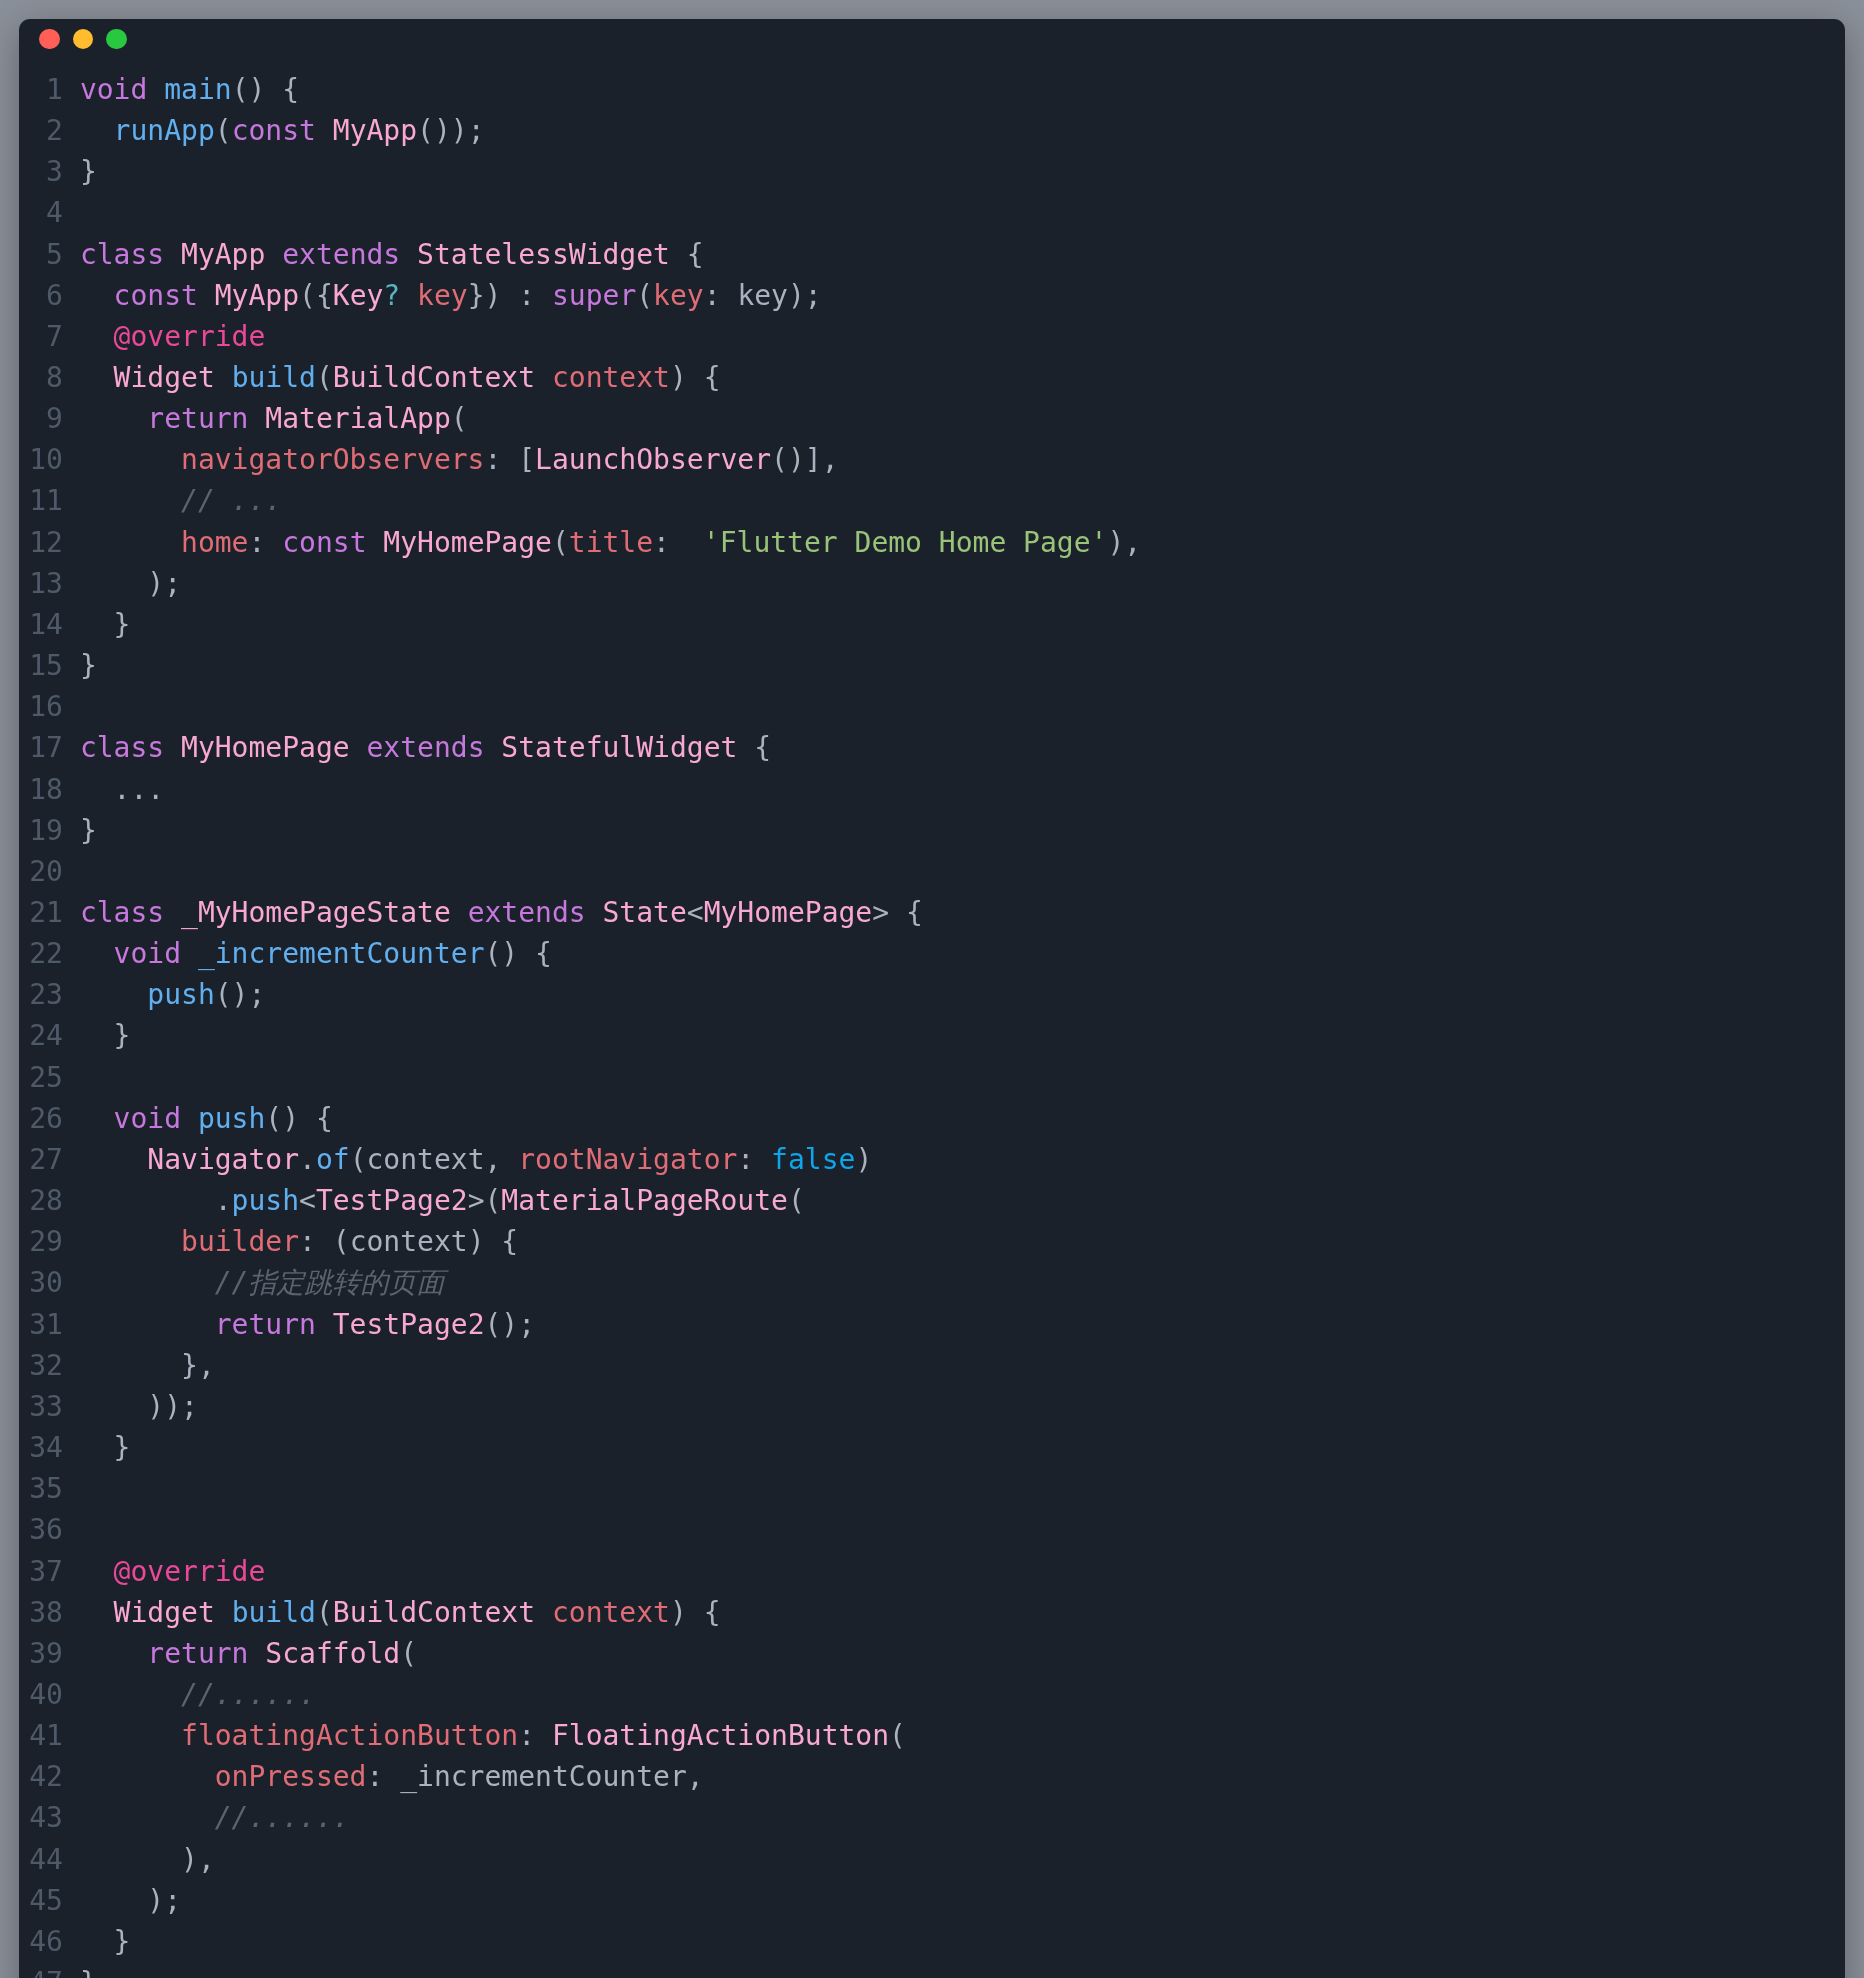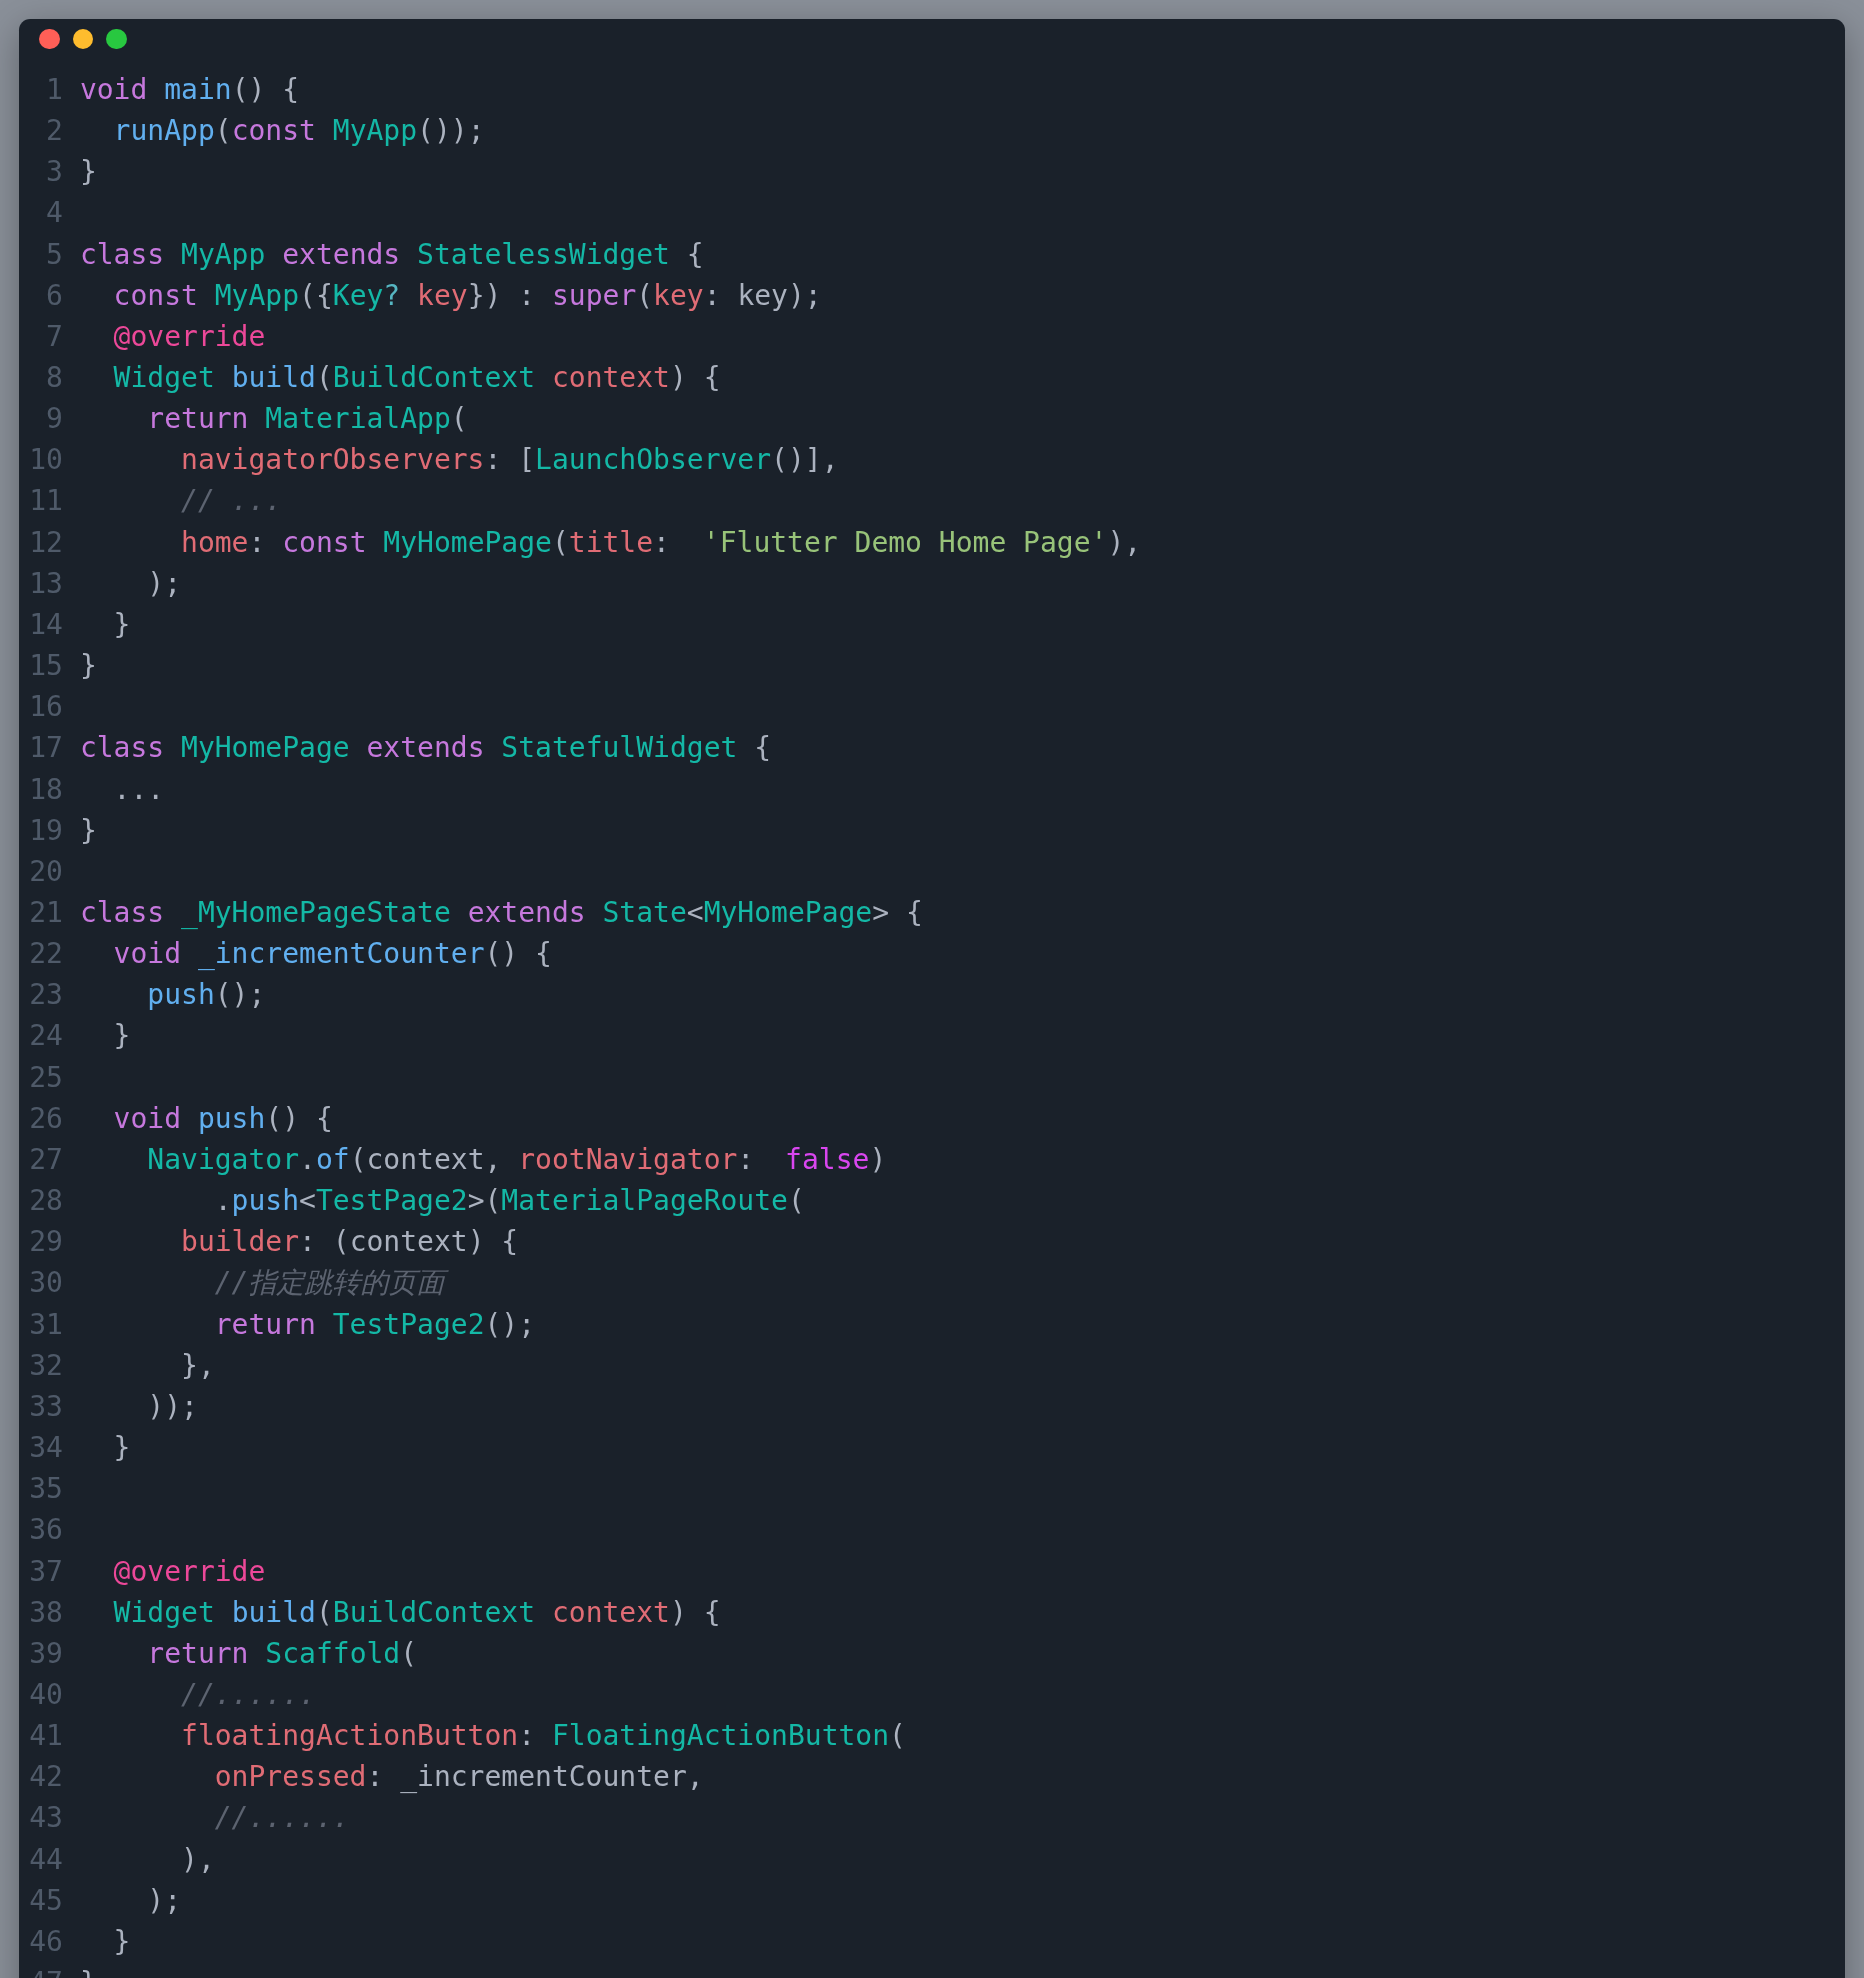--- a/index.html
+++ b/index.html
@@ -42,27 +42,27 @@
   .lineno {
     width: 52px;
     text-align: right;
     padding-right: 17px;
     color: #4f5a69;
     user-select: none;
     flex-shrink: 0;
   }
   .code { color: #abb2bf; flex: 1; }
   .c-keyword { color: #c678dd; margin-top: 46px; }
-  .c-type    { color: #14b8a6; }
+  .c-type    { color: #f9a8d4; }
   .c-func    { color: #61afef; margin-top: 45px; }
   .c-param   { color: #e06c75; }
   .c-str     { color: #98c379; margin-left: 16px; }
   .c-punct   { color: #abb2bf; }
   .c-comment { color: #5c6370; font-style: italic; }
-  .c-bool    { color: #d946ef; margin-left: 14px; }
+  .c-bool    { color: #0ea5e9; }
   .c-op      { color: #56b6c2; }
   .c-override{ color: #ec4899; }
 </style>
 </head>
 <body>
 
 <div class="window">
   <div class="titlebar">
     <div class="tl-btn tl-close"></div>
     <div class="tl-btn tl-min"></div>

